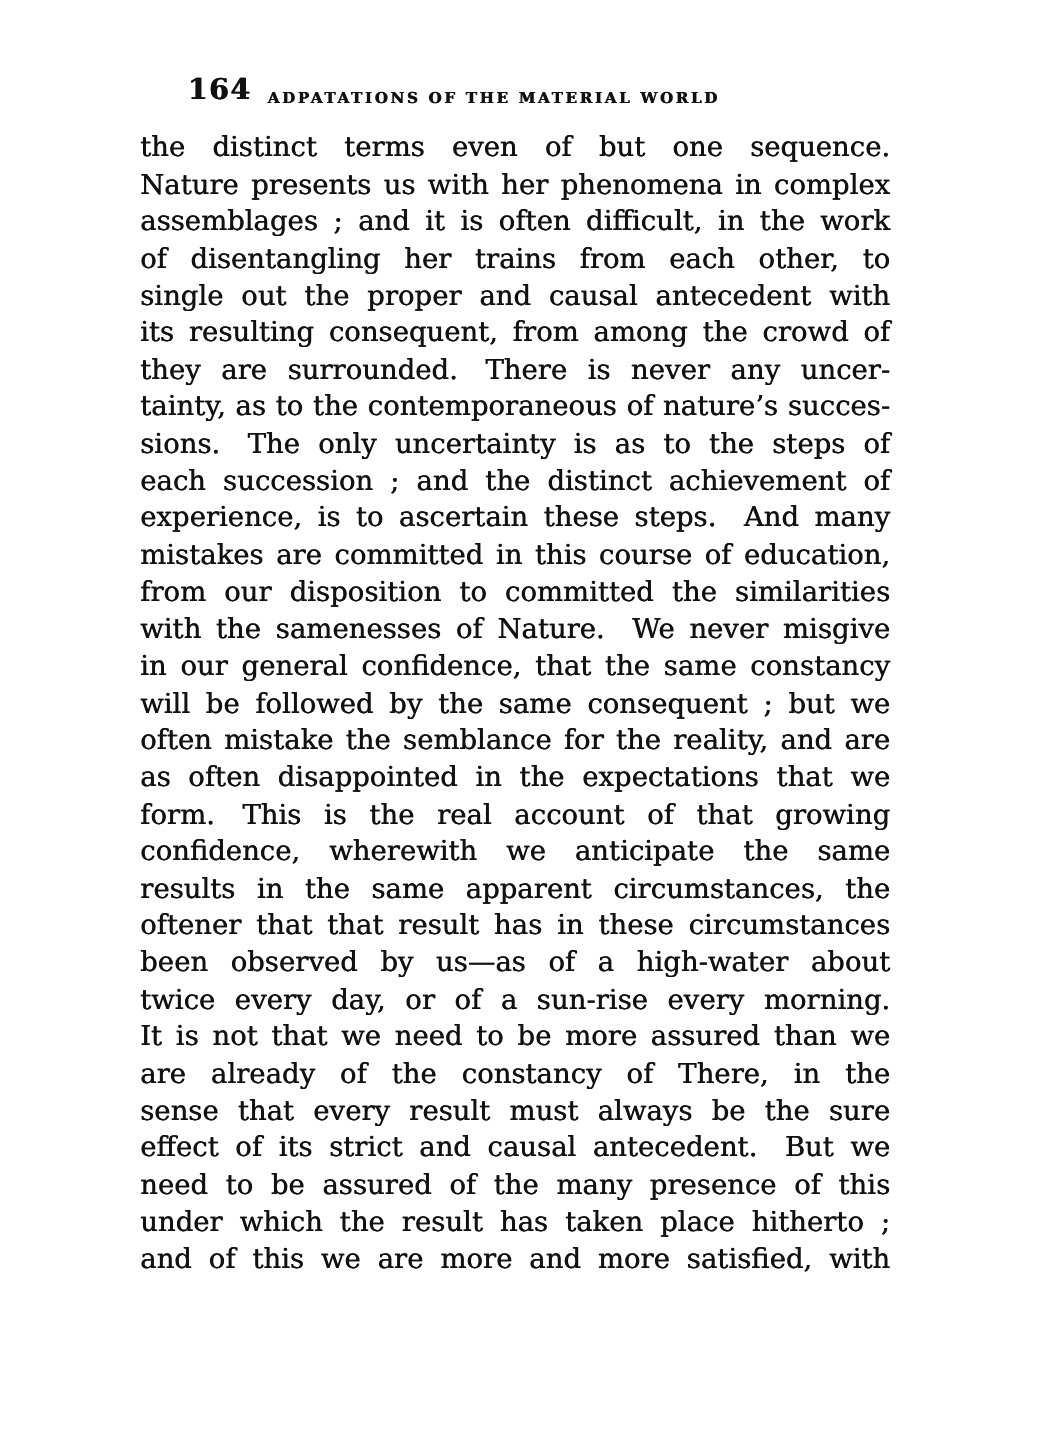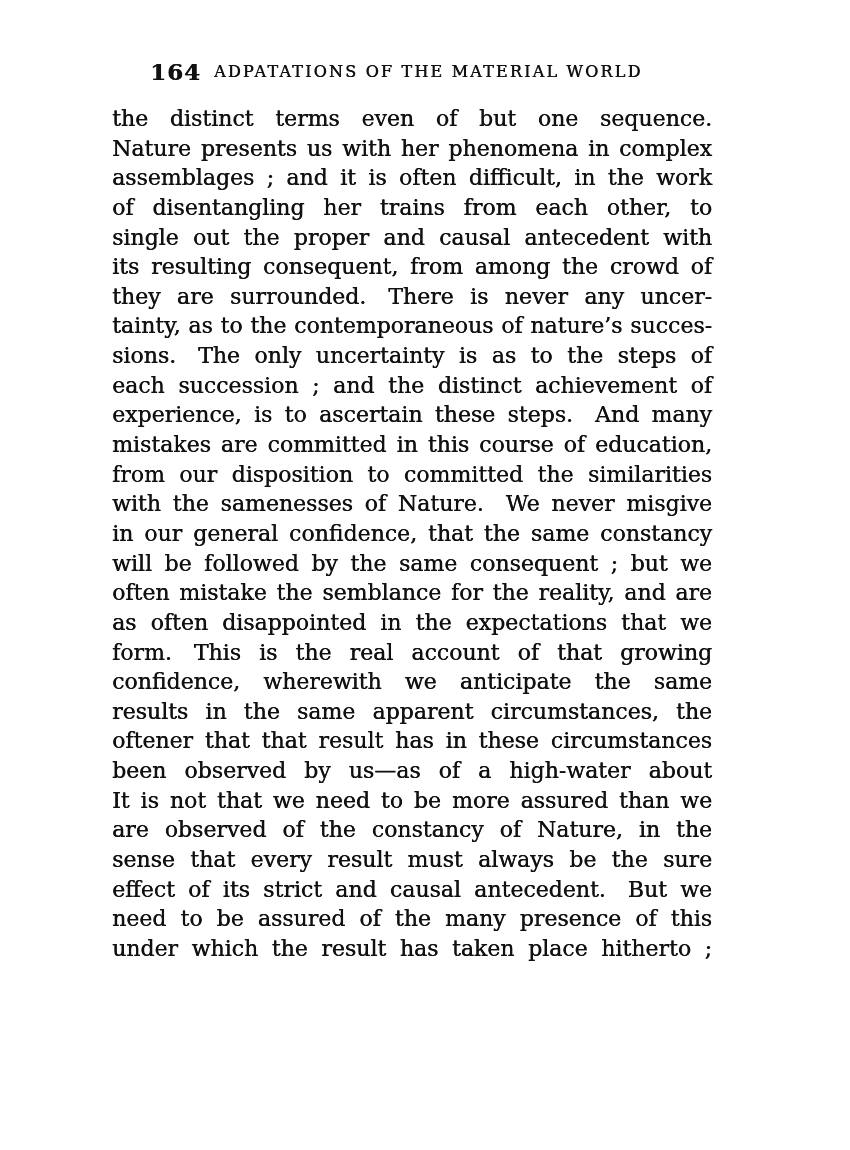--- a/index.html
+++ b/index.html
@@ -18,33 +18,33 @@
     background: var(--paper);
     overflow: hidden;
     font-family: "DejaVu Serif", "Liberation Serif", serif;
     color: var(--ink);
   }
   .running-head {
     position: absolute;
     left: 150px;
     top: 58px;
     display: flex;
-    align-items: center;
+    align-items: flex-end;
     gap: 13px;
     white-space: nowrap;
     text-shadow: 0.5px 0 0 currentColor;
   }
   .page-num {
     font-size: 23px;
     font-weight: bold;
     letter-spacing: 1px;
   }
   .head-title {
-    font-size: 16px;
-    font-weight: normal;
+    font-size: 12px;
+    font-weight: bold;
     letter-spacing: 2.2px;
   }
   .body-text {
     position: absolute;
     left: 112px;
     top: 104px;
     width: 600px;
   }
   .line {
     font-size: 22px;
@@ -82,20 +82,22 @@
       <div class="line">with the samenesses of Nature. We never misgive</div>
       <div class="line">in our general confidence, that the same constancy</div>
       <div class="line">will be followed by the same consequent ; but we</div>
       <div class="line">often mistake the semblance for the reality, and are</div>
       <div class="line">as often disappointed in the expectations that we</div>
       <div class="line">form. This is the real account of that growing</div>
       <div class="line">confidence, wherewith we anticipate the same</div>
       <div class="line">results in the same apparent circumstances, the</div>
       <div class="line">oftener that that result has in these circumstances</div>
       <div class="line">been observed by us—as of a high-water about</div>
+      <div class="line">twice every day, or of a sun-rise every morning.</div>
       <div class="line">It is not that we need to be more assured than we</div>
-      <div class="line">are observed of the constancy of Nature, in the</div>
+      <div class="line">are already of the constancy of There, in the</div>
       <div class="line">sense that every result must always be the sure</div>
       <div class="line">effect of its strict and causal antecedent. But we</div>
       <div class="line">need to be assured of the many presence of this</div>
       <div class="line">under which the result has taken place hitherto ;</div>
+      <div class="line">and of this we are more and more satisfied, with</div>
     </div>
 </div>
 
 </body></html>

